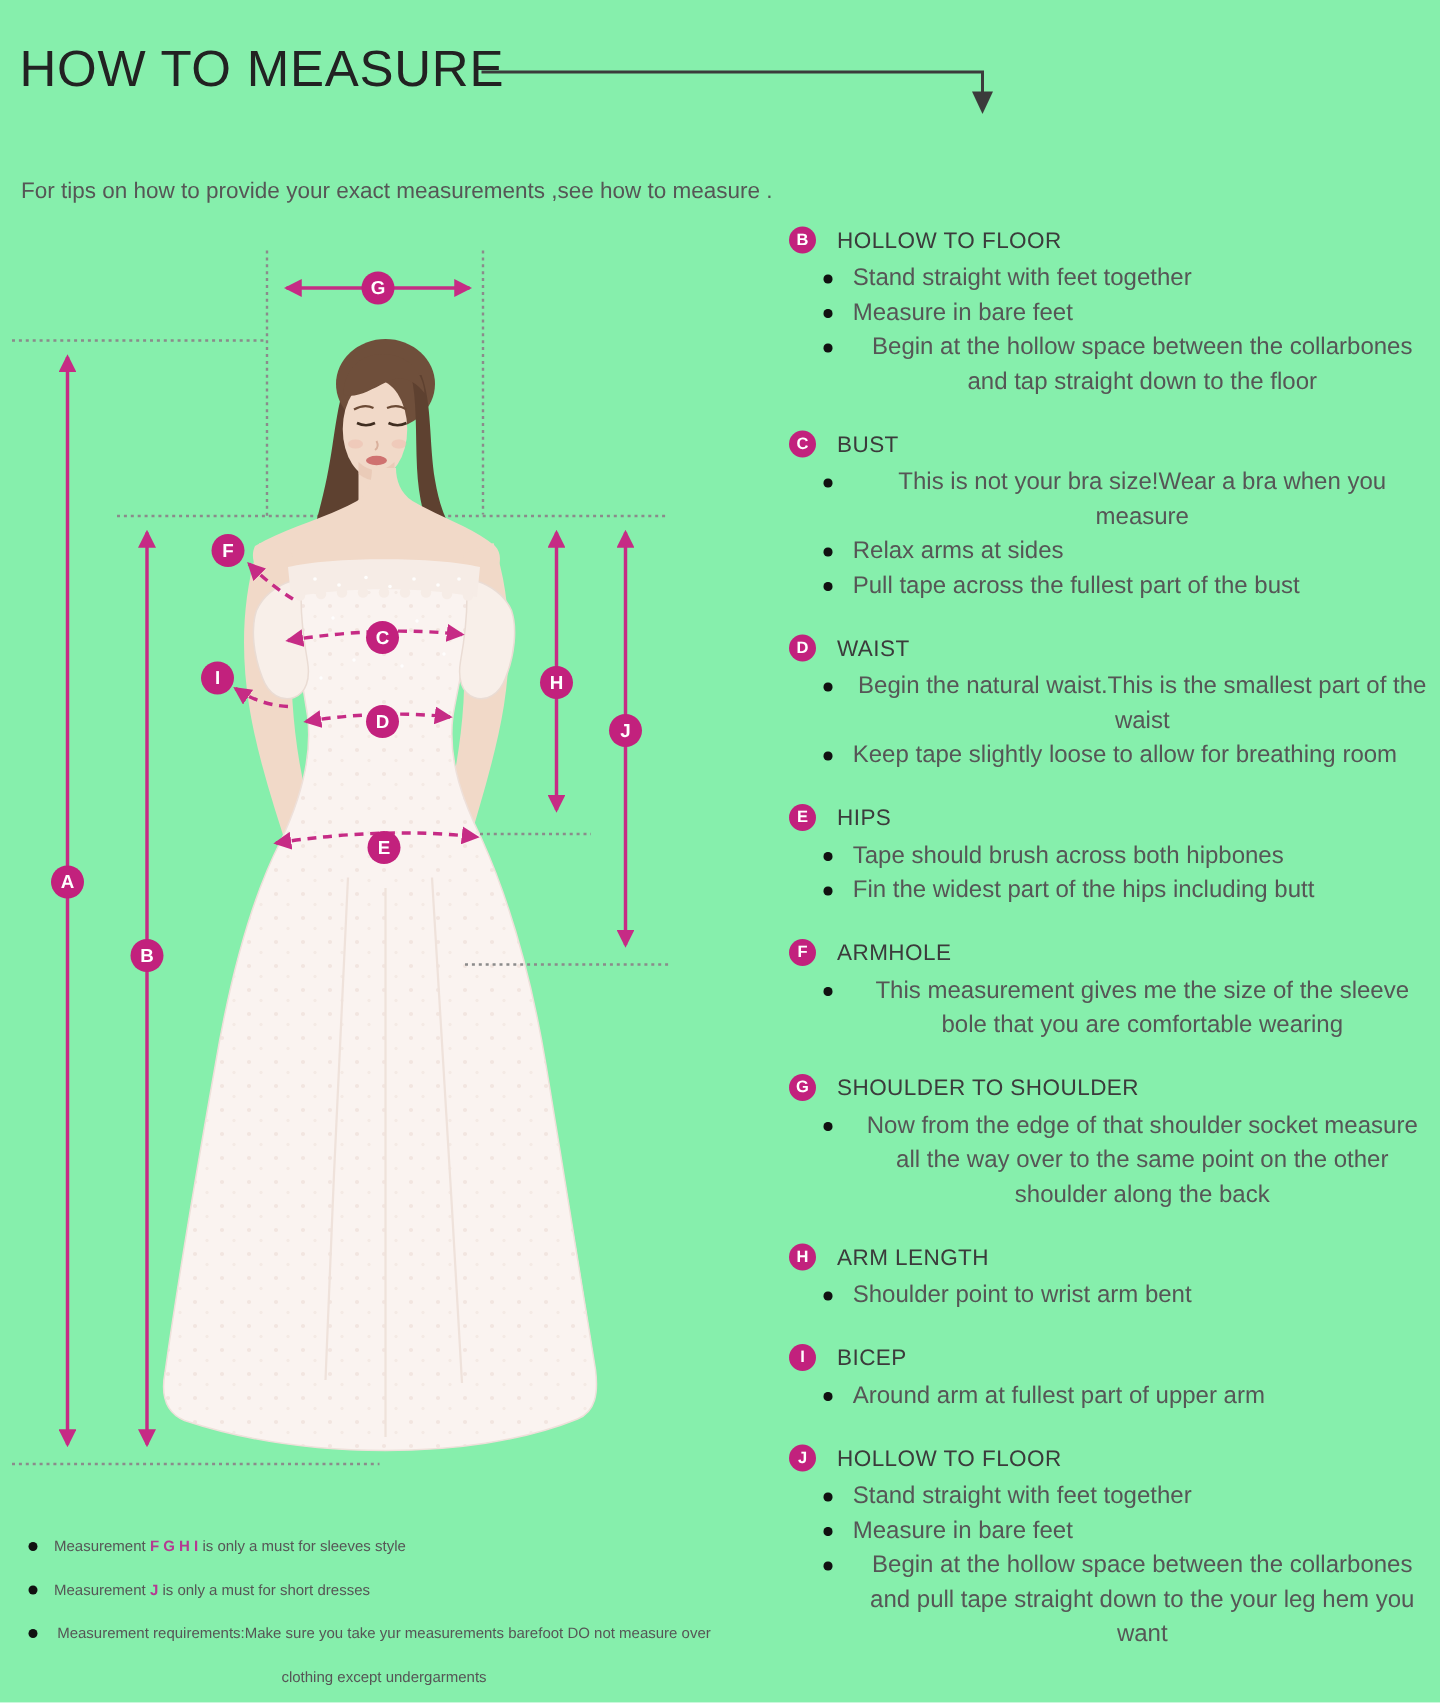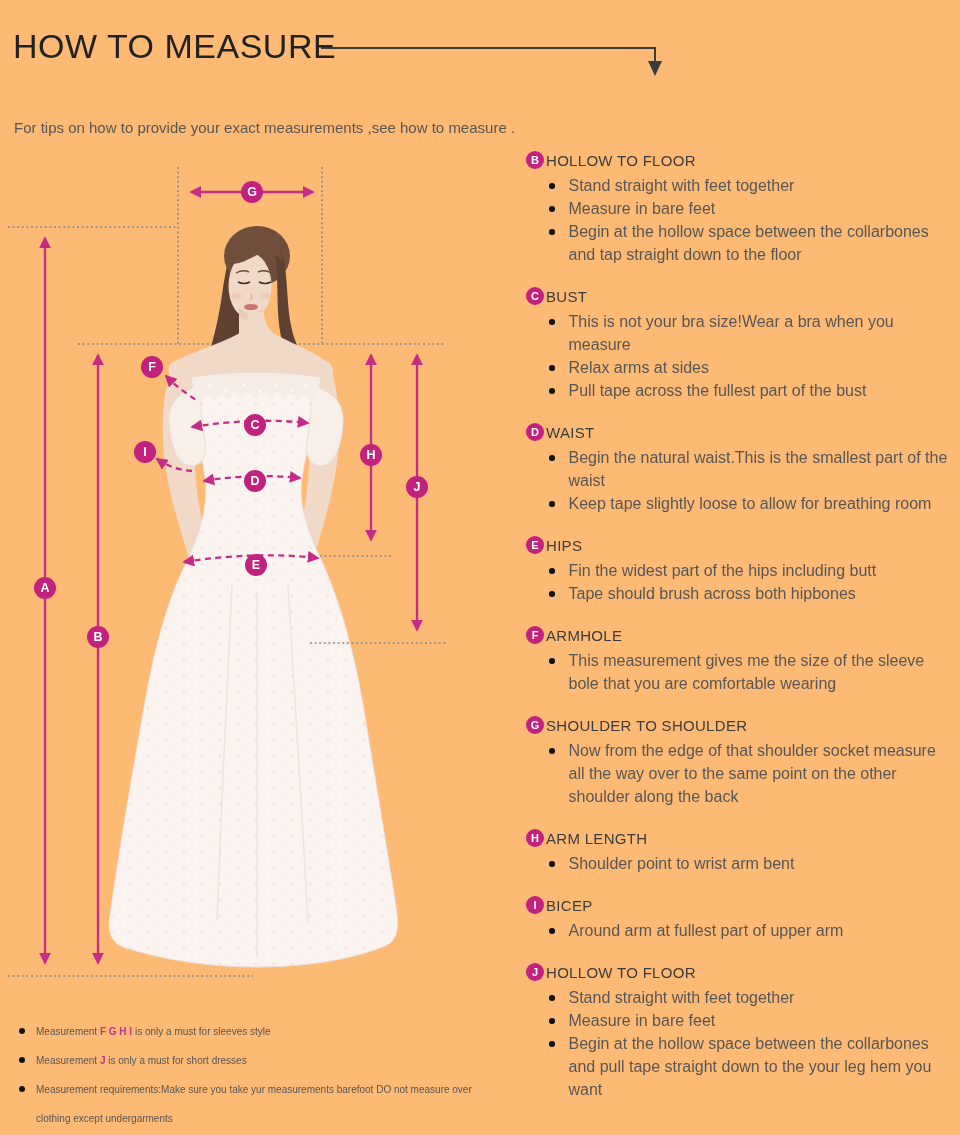--- a/index.html
+++ b/index.html
@@ -6,21 +6,21 @@
     --accent:#c2217d;
     --accent-line:#c62b85;
     --dotted:#8b8b8b;
     --highlight:#b43a92;
     --text:#565656;
     --title:#222222;
   }
   *{margin:0;padding:0;box-sizing:border-box;}
   html,body{background:#ffffff;}
   body{font-family:"Liberation Sans",sans-serif;}
-  .page{position:relative;width:960px;height:1135px;background:#fdba74;overflow:hidden;}
+  .page{position:relative;width:960px;height:1135px;background:#86efac;overflow:hidden;text-align:center;}
 
   
   .h1{position:absolute;left:13px;top:27px;font-size:34px;font-weight:400;
       letter-spacing:.5px;color:var(--title);white-space:nowrap;}
   .intro{position:absolute;left:14px;top:86px;font-size:15px;line-height:27.5px;color:var(--text);}
 
   
   .layer{position:absolute;left:0;top:0;width:960px;height:1135px;}
 
   svg .dot{stroke:var(--dotted);stroke-width:1.6;stroke-dasharray:2 2.6;fill:none;}
@@ -34,21 +34,21 @@
   .dbadge{position:absolute;width:22px;height:22px;border-radius:50%;
       background:var(--accent);color:#fff;font-size:12.5px;font-weight:bold;
       display:flex;align-items:center;justify-content:center;}
 
   
   .list{position:absolute;left:526px;top:149px;width:430px;}
   .sec{margin-bottom:19px;}
   .sec-head{display:flex;align-items:center;height:22px;margin-bottom:3px;}
   .lbadge{width:18px;height:18px;border-radius:50%;background:var(--accent);color:#fff;
       font-size:11px;font-weight:bold;display:flex;align-items:center;justify-content:center;flex:none;}
-  .sec-title{margin-left:2px;font-size:15px;color:#3b3b3b;letter-spacing:.3px;}
+  .sec-title{margin-left:14px;font-size:15px;color:#3b3b3b;letter-spacing:.3px;}
   .bullet{display:flex;}
   .bullet .dot{flex:none;width:5.5px;height:5.5px;border-radius:50%;background:#111;
       margin:9px 14px 0 23px;}
   .btext{font-size:16px;line-height:23px;color:var(--text);max-width:386px;}
 
   
   .notes{position:absolute;left:14px;top:1017px;width:470px;}
   .note{display:flex;}
   .note .ndot{flex:none;width:6px;height:6px;border-radius:50%;background:#111;margin:11px 11px 0 5px;}
   .ntext{font-size:10px;line-height:29px;color:var(--text);max-width:440px;}
@@ -245,25 +245,25 @@
     </div>
 
     <div class="sec">
       <div class="sec-head">
         <span class="lbadge">E</span>
         <span class="sec-title">HIPS</span>
       </div>
       <div class="bullets">
           <div class="bullet">
             <span class="dot"></span>
+            <span class="btext">Tape should brush across both hipbones</span>
+          </div>
+          <div class="bullet">
+            <span class="dot"></span>
             <span class="btext">Fin the widest part of the hips including butt</span>
-          </div>
-          <div class="bullet">
-            <span class="dot"></span>
-            <span class="btext">Tape should brush across both hipbones</span>
           </div>
         </div>
     </div>
 
     <div class="sec">
       <div class="sec-head">
         <span class="lbadge">F</span>
         <span class="sec-title">ARMHOLE</span>
       </div>
       <div class="bullets">

